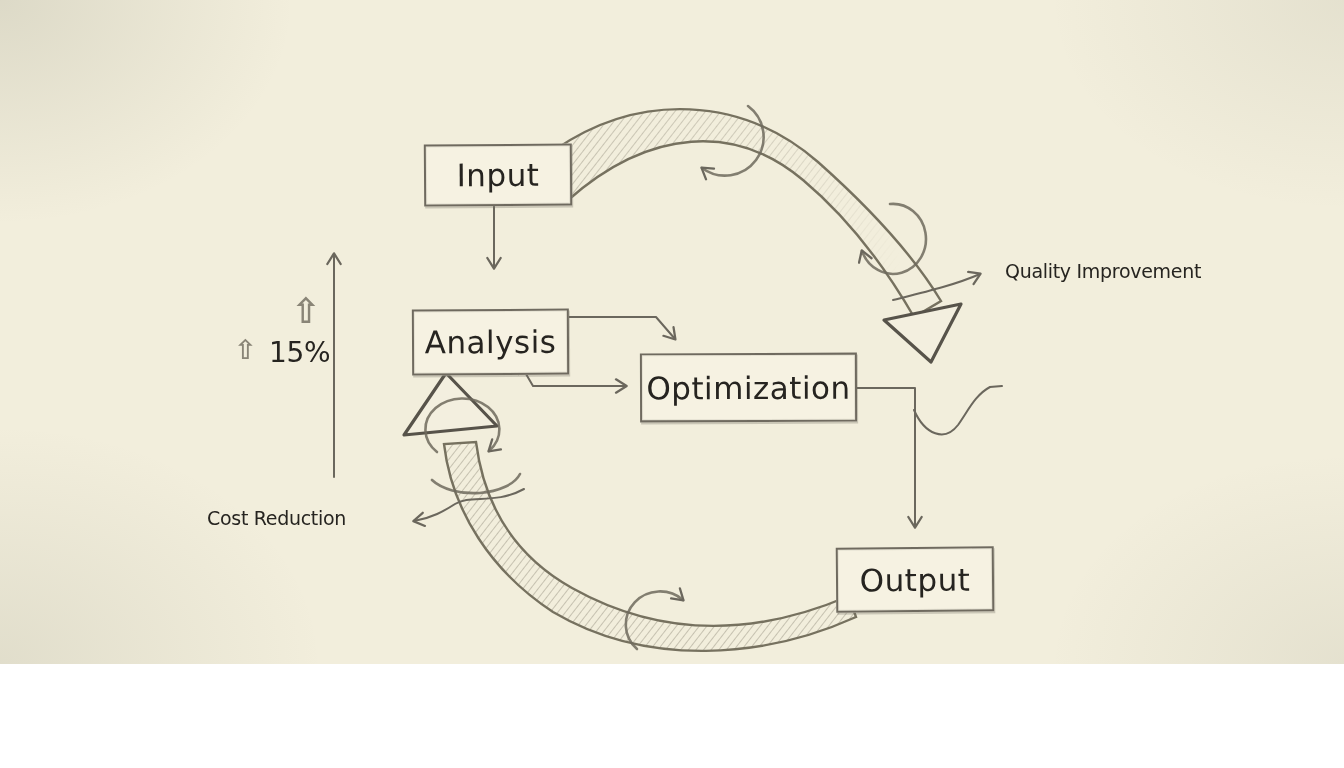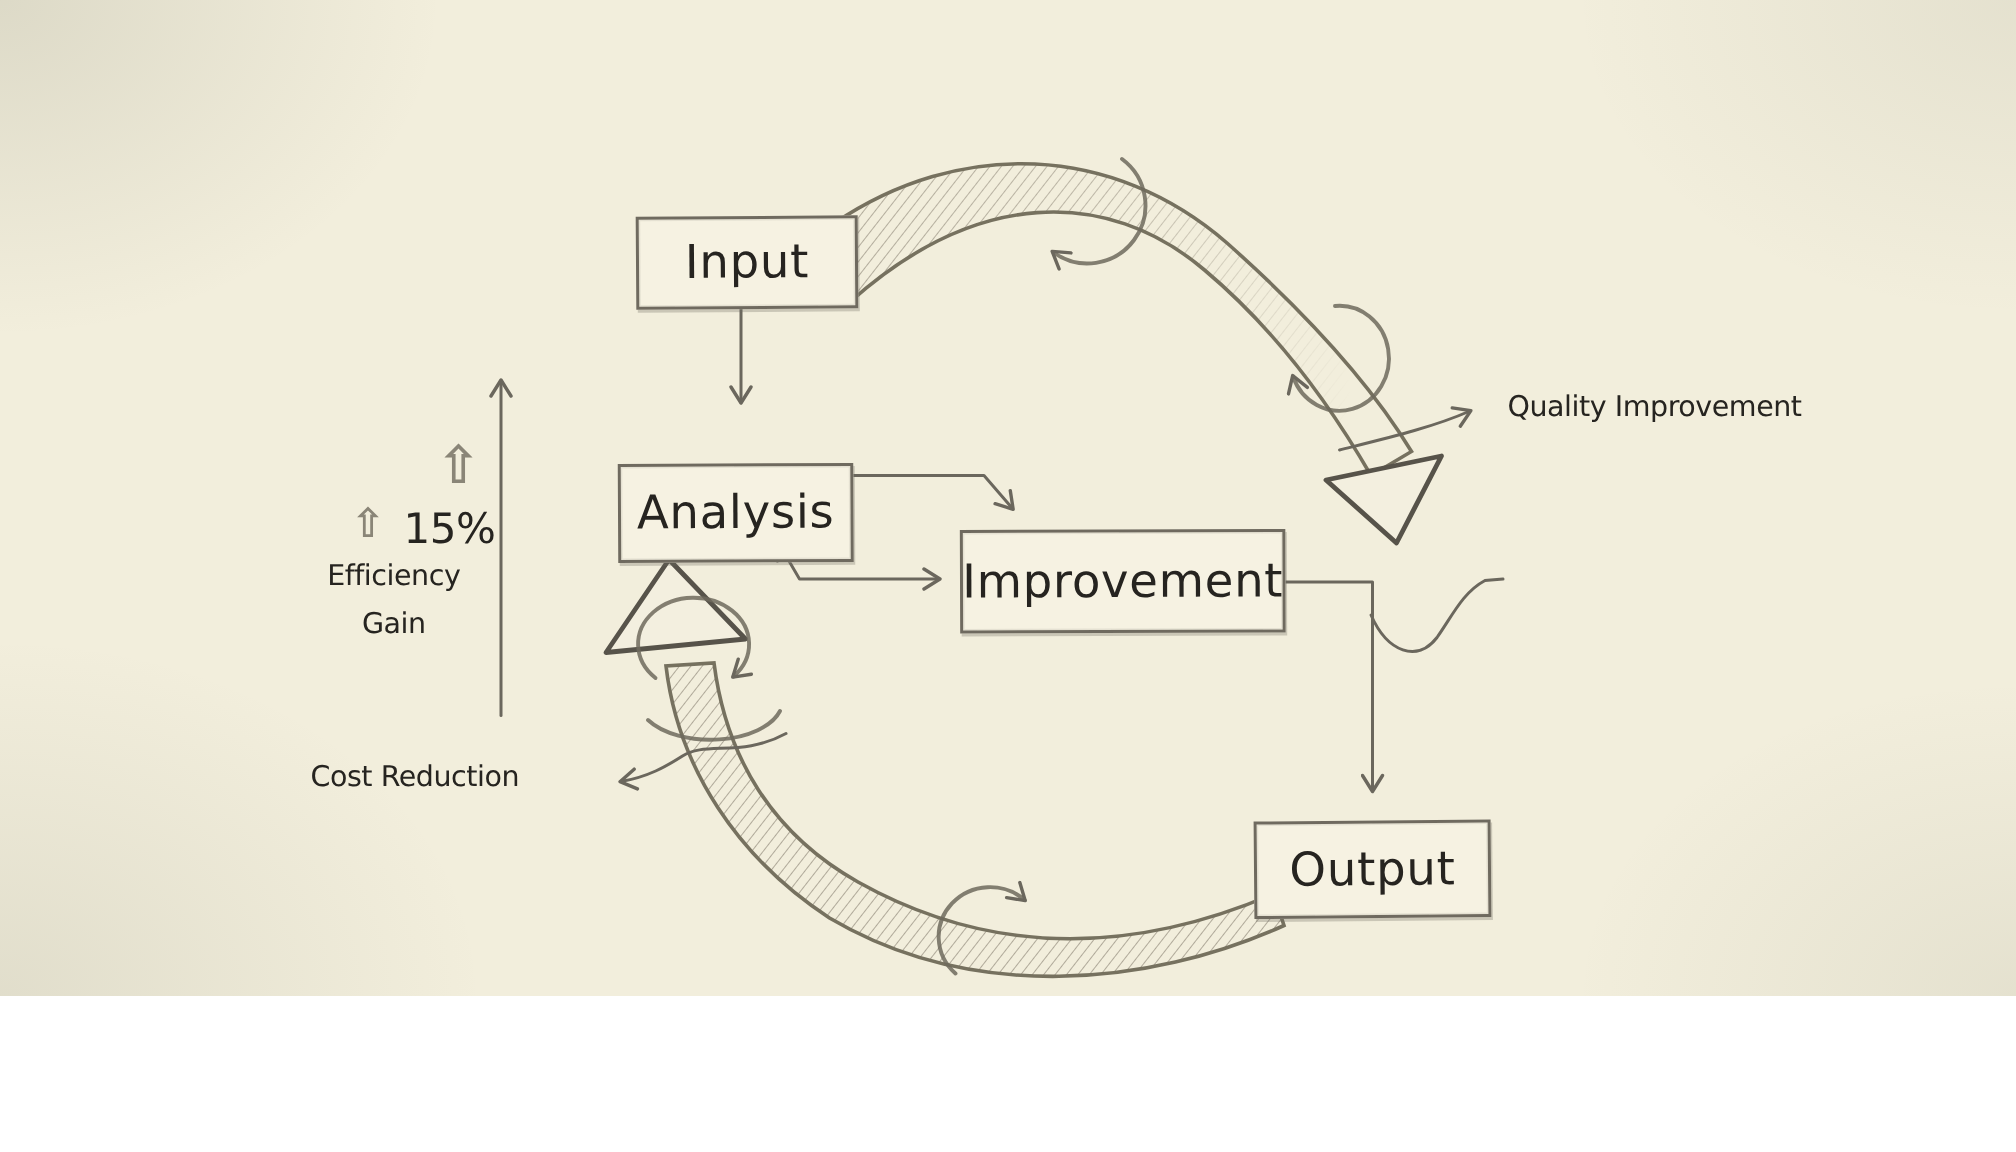--- a/index.html
+++ b/index.html
@@ -93,31 +93,27 @@
     <g fill="none" stroke="#6b675d" stroke-width="2" stroke-linecap="round">
       <path d="M 893,300 C 925,292 955,285 980,274" marker-end="url(#ah)"></path>
       <path d="M 914,410 C 925,435 945,442 958,425 C 968,411 975,395 990,387 L 1002,386"></path>
       <path d="M 524,489 C 495,505 470,494 455,504 C 444,511 432,518 414,521" marker-end="url(#ah)"></path>
       <path d="M 334,477 L 334,254" marker-end="url(#ah)"></path>
     </g>
   </svg>
 
   <div class="node input">Input</div>
   <div class="node analysis">Analysis</div>
-  <div class="node optimization">Improvement</div>
+  <div class="node optimization">Optimization</div>
   <div class="node output">Output</div>
 
   <div class="lbl quality">Quality Improvement</div>
 
 
   <div class="lbl cost">Cost Reduction</div>
 
-  <div class="lbl efficiency">
-    <div>Efficiency</div>
-    <div>Gain</div>
-  </div>
 
   <div class="lbl pct">15%</div>
 
   <span class="uparrow big">⇧</span>
   <span class="uparrow small">⇧</span>
 
 </div>
 
 </body></html>

